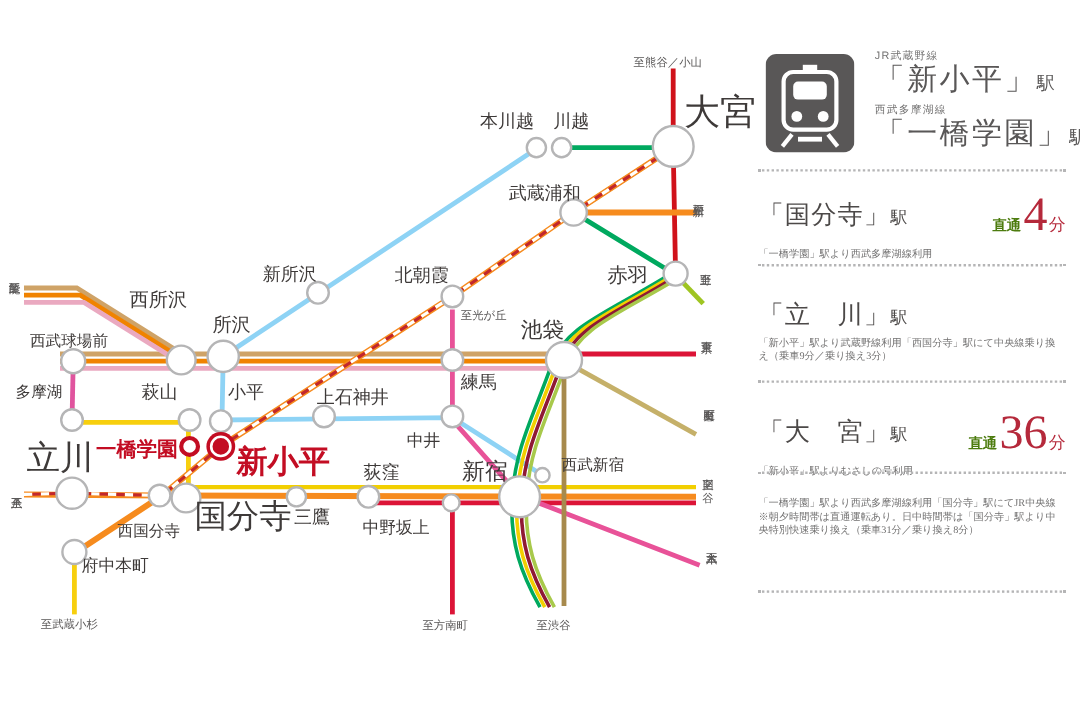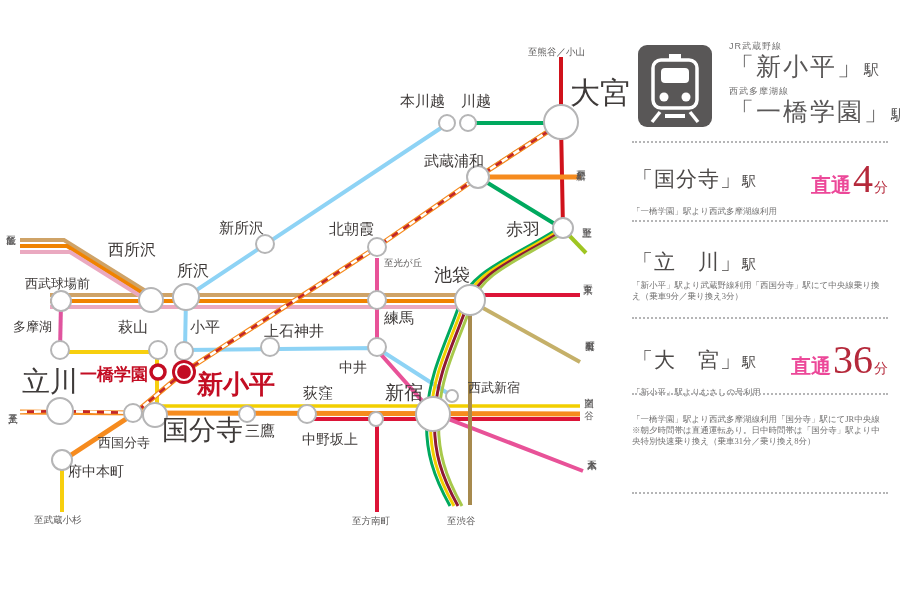--- a/index.html
+++ b/index.html
@@ -19,21 +19,21 @@
              letter-spacing:2px;line-height:1.15;white-space:nowrap;}
   .h-eki{font-size:15px;letter-spacing:0;}
   .sep{position:absolute;left:0;width:256px;border-top:2px dotted #b5b5b6;height:0;}
   .entry{position:absolute;left:0;width:256px;}
   .entry-main{display:flex;justify-content:space-between;align-items:center;}
   .entry-station{font-family:"Liberation Serif","DejaVu Serif",serif;font-size:21px;
                  color:#4c4948;letter-spacing:1px;white-space:nowrap;}
   .eki{font-size:14px;}
   .entry-time{white-space:nowrap;}
   .direct{font-family:"Liberation Serif","DejaVu Serif",serif;font-weight:bold;
-          font-size:20px;color:#ec4899;margin-right:2px;}
+          font-size:12px;color:#4d7c0f;margin-right:2px;}
   .mins{font-family:"Liberation Serif","DejaVu Serif",serif;font-size:40px;color:#b5293b;}
   .unit{font-family:"Liberation Serif","DejaVu Serif",serif;font-size:14px;color:#b5293b;margin-left:1px;}
   .entry-note{margin-top:4px;font-size:8.5px;color:#727171;line-height:1.3;font-family:Liberation Serif, serif;}
 </style>
 </head>
 <body>
 
 <div id="stage">
 
   <svg width="632" height="600" viewBox="0 0 632 600" style="position:absolute;left:0;top:0;">

